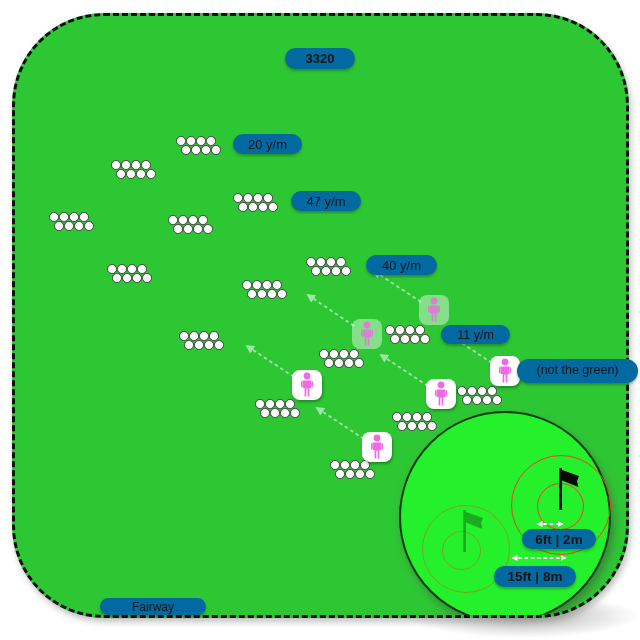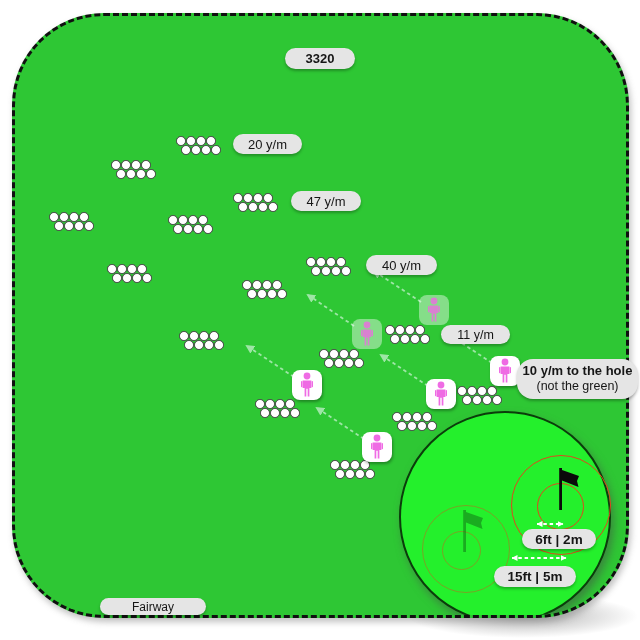--- a/index.html
+++ b/index.html
@@ -31,21 +31,21 @@
   #clusters-layer,#players-layer{position:absolute;left:0;top:0;width:640px;height:640px;pointer-events:none;}
   #clusters-layer{z-index:15;} #players-layer{z-index:25;}
   .cluster{position:absolute;width:45px;height:19px;}
   .ball{position:absolute;width:9.5px;height:9.5px;border-radius:50%;box-sizing:border-box;
     background:var(--ball,#ffffff);border:1.3px solid var(--ball-outline,#3b3b3b);}
   .player{position:absolute;width:30px;height:30px;border-radius:8px;background:#fff;
     box-shadow:1px 2px 3px rgba(0,0,0,.32);display:flex;align-items:center;justify-content:center;}
   .player svg *{fill:var(--pink,#ef6be4);}
   .player.faded{background:rgba(255,255,255,.42);box-shadow:none;}
   .player.faded svg{opacity:.8;}
-  .pill{position:absolute;background:#e5e5e5;border-radius:999px;color:#161616;font-size:13px;
+  .pill{position:absolute;background:#0369a1;border-radius:999px;color:#161616;font-size:13px;
     display:flex;align-items:center;justify-content:center;box-shadow:0 2px 3px rgba(0,0,0,.28);
     z-index:30;box-sizing:border-box;white-space:nowrap;}
   #lbl-3320{left:285px;top:48px;width:70px;height:21px;font-weight:bold;}
   #lbl-30{left:233px;top:134px;width:69px;height:20px;}
   #lbl-25{left:291px;top:191px;width:70px;height:20px;}
   #lbl-20{left:366px;top:255px;width:71px;height:20px;}
   #lbl-15{left:441px;top:325px;width:69px;height:19px;font-size:12.5px;}
   #lbl-6ft{left:522px;top:529px;width:74px;height:20px;font-weight:600;font-size:13.5px;z-index:40;}
   #lbl-15ft{left:494px;top:566px;width:82px;height:21px;font-weight:600;font-size:13.5px;z-index:40;}
   #lbl-fairway{left:100px;top:598px;width:106px;height:17px;font-size:12px;}
@@ -305,18 +305,17 @@
       </svg>
     </div>
   </div>
 
 <div class="pill" id="lbl-3320">3320</div>
 <div class="pill" id="lbl-30">20 y/m</div>
 <div class="pill" id="lbl-25">47 y/m</div>
 <div class="pill" id="lbl-20">40 y/m</div>
 <div class="pill" id="lbl-15">11 y/m</div>
 <div class="pill" id="callout">
-  <span class="l1">10 y/m to the hole</span>
   <span class="l2">(not the green)</span>
 </div>
 <div class="pill" id="lbl-6ft">6ft | 2m</div>
-<div class="pill" id="lbl-15ft">15ft | 5m</div>
+<div class="pill" id="lbl-15ft">15ft | 8m</div>
 <div class="pill" id="lbl-fairway">Fairway</div>
 
 </body></html>

